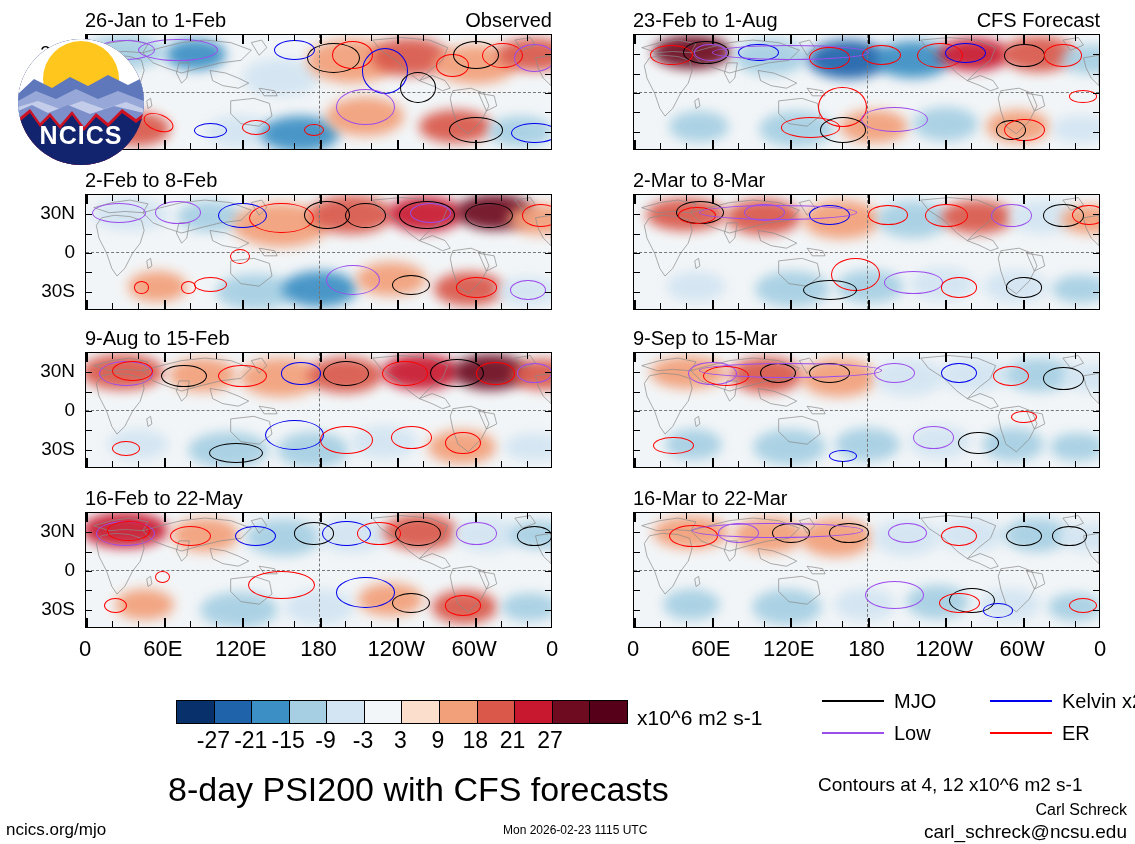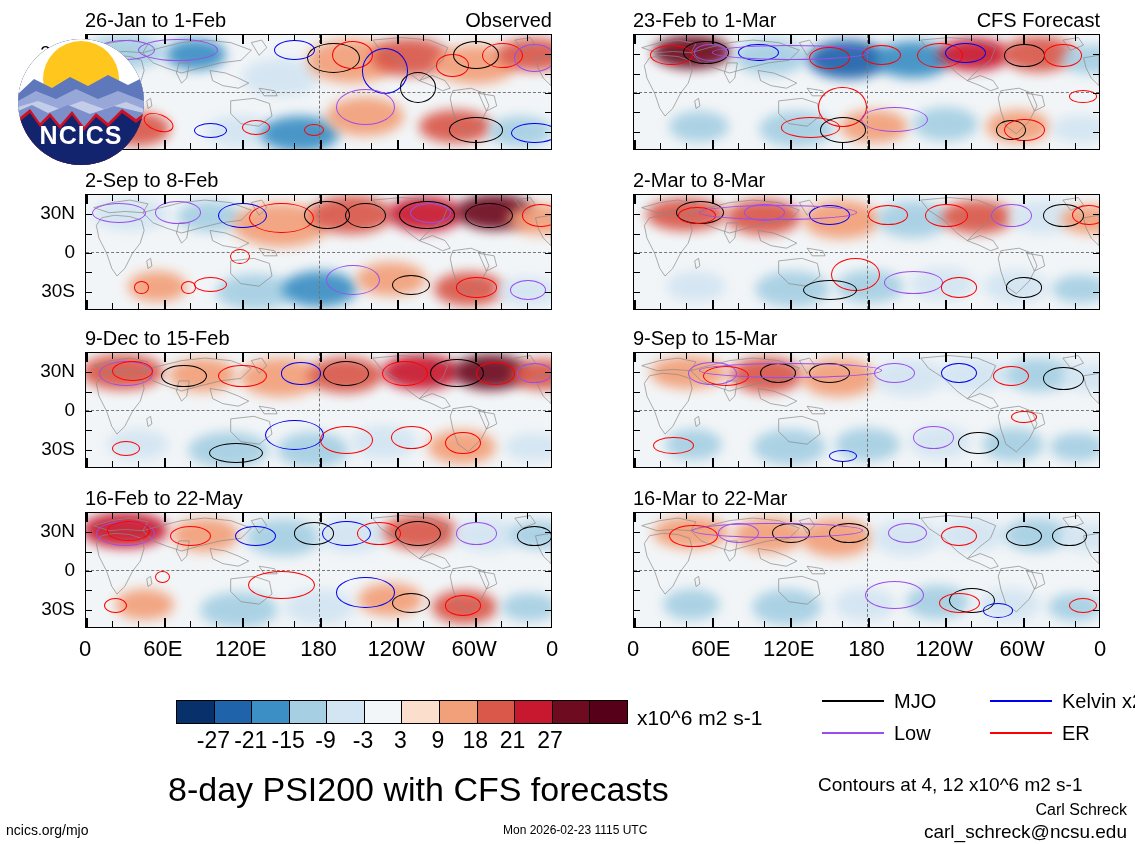--- a/index.html
+++ b/index.html
@@ -56,21 +56,21 @@
 
   .legend{position:absolute;left:822px;top:688px;width:310px;height:62px;}
   .lg-item{position:absolute;height:26px;display:flex;align-items:center;}
   .lg-line{width:62px;height:0;border-top:2.4px solid #000;margin-right:10px;}
   .lg-label{font-size:20px;line-height:20px;white-space:nowrap;}
 
   .maintitle{position:absolute;left:168px;top:770px;font-size:34px;line-height:38px;white-space:nowrap;}
   .contours-note{position:absolute;left:818px;top:774px;font-size:19px;line-height:22px;white-space:nowrap;}
   .author{position:absolute;right:8px;top:800px;font-size:16px;line-height:19px;white-space:nowrap;margin-left:29px;}
   .email{position:absolute;right:8px;top:821px;font-size:19px;line-height:21px;white-space:nowrap;}
-  .site{position:absolute;left:6px;top:820px;font-size:14px;line-height:20px;white-space:nowrap;}
+  .site{position:absolute;left:6px;top:820px;font-size:17px;line-height:20px;white-space:nowrap;}
   .stamp{position:absolute;left:503px;top:823px;font-size:12px;line-height:14px;white-space:nowrap;}
 </style>
 </head>
 <body>
 
 <div class="panels">
     <div class="panel" style="left: 85px; top: 12px; width: 467px; height: 138px;">
       <div class="panel-title">26-Jan to 1-Feb</div>
       <div class="panel-tag">Observed</div>
       <div class="map" style="width: 467px; height: 116px;">
@@ -172,21 +172,21 @@
         <div class="ytick" style="top: 96.6667px;"></div>
         <div class="ytick right" style="top: 96.6667px;"></div>
       </div>
     </div>
     <div class="ylabels" style="left: 0px; top: 34px; width: 75px; height: 116px;">
       <div class="ylab" style="top: 9.33333px;">30N</div>
       <div class="ylab" style="top: 48px;">0</div>
       <div class="ylab" style="top: 86.6667px;">30S</div>
     </div>
     <div class="panel" style="left: 85px; top: 172px; width: 467px; height: 138px;">
-      <div class="panel-title">2-Sep to 8-Feb</div>
+      <div class="panel-title">2-Feb to 8-Feb</div>
       <div class="map" style="width: 467px; height: 116px;">
         <div class="blob" style="left: 6.48611px; top: 2.57778px; width: 77.8333px; height: 33.5111px; background: rgb(211, 229, 242); opacity: 0.92;"></div>
         <div class="blob" style="left: 90.8056px; top: 6.44444px; width: 64.8611px; height: 30.9333px; background: rgb(166, 207, 227); opacity: 0.92;"></div>
         <div class="blob" style="left: 146.586px; top: 7.73333px; width: 95.9944px; height: 43.8222px; background: rgb(242, 160, 122); opacity: 0.92;"></div>
         <div class="blob" style="left: 224.419px; top: 0px; width: 83.0222px; height: 38.6667px; background: rgb(217, 88, 74); opacity: 0.92;"></div>
         <div class="blob" style="left: 302.253px; top: 1.28889px; width: 75.2389px; height: 36.0889px; background: rgb(200, 24, 47); opacity: 0.92;"></div>
         <div class="blob" style="left: 369.708px; top: -1.28889px; width: 77.8333px; height: 36.0889px; background: rgb(110, 11, 32); opacity: 0.92;"></div>
         <div class="blob" style="left: 421.597px; top: 9.02222px; width: 64.8611px; height: 30.9333px; background: rgb(242, 160, 122); opacity: 0.92;"></div>
         <div class="blob" style="left: 41.5111px; top: 76.0444px; width: 59.6722px; height: 30.9333px; background: rgb(242, 160, 122); opacity: 0.92;"></div>
         <div class="blob" style="left: 129.722px; top: 78.6222px; width: 77.8333px; height: 36.0889px; background: rgb(166, 207, 227); opacity: 0.92;"></div>
@@ -278,21 +278,21 @@
         <div class="ytick" style="top: 96.6667px;"></div>
         <div class="ytick right" style="top: 96.6667px;"></div>
       </div>
     </div>
     <div class="ylabels" style="left: 0px; top: 194px; width: 75px; height: 116px;">
       <div class="ylab" style="top: 9.33333px;">30N</div>
       <div class="ylab" style="top: 48px;">0</div>
       <div class="ylab" style="top: 86.6667px;">30S</div>
     </div>
     <div class="panel" style="left: 85px; top: 330px; width: 467px; height: 138px;">
-      <div class="panel-title">9-Dec to 15-Feb</div>
+      <div class="panel-title">9-Aug to 15-Feb</div>
       <div class="map" style="width: 467px; height: 116px;">
         <div class="blob" style="left: -5.18889px; top: 1.28889px; width: 83.0222px; height: 36.0889px; background: rgb(217, 88, 74); opacity: 0.92;"></div>
         <div class="blob" style="left: 83.0222px; top: 5.15556px; width: 67.4556px; height: 33.5111px; background: rgb(242, 160, 122); opacity: 0.92;"></div>
         <div class="blob" style="left: 154.369px; top: 5.15556px; width: 80.4278px; height: 38.6667px; background: rgb(242, 160, 122); opacity: 0.92;"></div>
         <div class="blob" style="left: 221.825px; top: 3.86667px; width: 75.2389px; height: 36.0889px; background: rgb(217, 88, 74); opacity: 0.92;"></div>
         <div class="blob" style="left: 295.767px; top: 1.28889px; width: 77.8333px; height: 36.0889px; background: rgb(200, 24, 47); opacity: 0.92;"></div>
         <div class="blob" style="left: 367.114px; top: 1.28889px; width: 75.2389px; height: 36.0889px; background: rgb(110, 11, 32); opacity: 0.92;"></div>
         <div class="blob" style="left: 425.489px; top: 6.44444px; width: 62.2667px; height: 30.9333px; background: rgb(217, 88, 74); opacity: 0.92;"></div>
         <div class="blob" style="left: 20.7556px; top: 76.0444px; width: 62.2667px; height: 30.9333px; background: rgb(211, 229, 242); opacity: 0.92;"></div>
         <div class="blob" style="left: 102.481px; top: 78.6222px; width: 80.4278px; height: 36.0889px; background: rgb(166, 207, 227); opacity: 0.92;"></div>
@@ -486,21 +486,21 @@
         <div class="ytick" style="top: 96.6667px;"></div>
         <div class="ytick right" style="top: 96.6667px;"></div>
       </div>
     </div>
     <div class="ylabels" style="left: 0px; top: 512px; width: 75px; height: 116px;">
       <div class="ylab" style="top: 9.33333px;">30N</div>
       <div class="ylab" style="top: 48px;">0</div>
       <div class="ylab" style="top: 86.6667px;">30S</div>
     </div>
     <div class="panel" style="left: 633px; top: 12px; width: 467px; height: 138px;">
-      <div class="panel-title">23-Feb to 1-Mar</div>
+      <div class="panel-title">23-Feb to 1-Aug</div>
       <div class="panel-tag">CFS Forecast</div>
       <div class="map" style="width: 467px; height: 116px;">
         <div class="blob" style="left: 19.4583px; top: 0px; width: 77.8333px; height: 33.5111px; background: rgb(110, 11, 32); opacity: 0.92;"></div>
         <div class="blob" style="left: 99.8861px; top: 3.86667px; width: 72.6444px; height: 36.0889px; background: rgb(166, 207, 227); opacity: 0.92;"></div>
         <div class="blob" style="left: 173.828px; top: 5.15556px; width: 80.4278px; height: 38.6667px; background: rgb(31, 99, 171); opacity: 0.92;"></div>
         <div class="blob" style="left: 241.283px; top: 6.44444px; width: 75.2389px; height: 36.0889px; background: rgb(59, 143, 196); opacity: 0.92;"></div>
         <div class="blob" style="left: 303.55px; top: 2.57778px; width: 72.6444px; height: 33.5111px; background: rgb(200, 24, 47); opacity: 0.92;"></div>
         <div class="blob" style="left: 368.411px; top: 1.28889px; width: 72.6444px; height: 36.0889px; background: rgb(217, 88, 74); opacity: 0.92;"></div>
         <div class="blob" style="left: 426.786px; top: 10.3111px; width: 59.6722px; height: 28.3556px; background: rgb(166, 207, 227); opacity: 0.92;"></div>
         <div class="blob" style="left: 35.025px; top: 76.0444px; width: 59.6722px; height: 30.9333px; background: rgb(166, 207, 227); opacity: 0.92;"></div>

